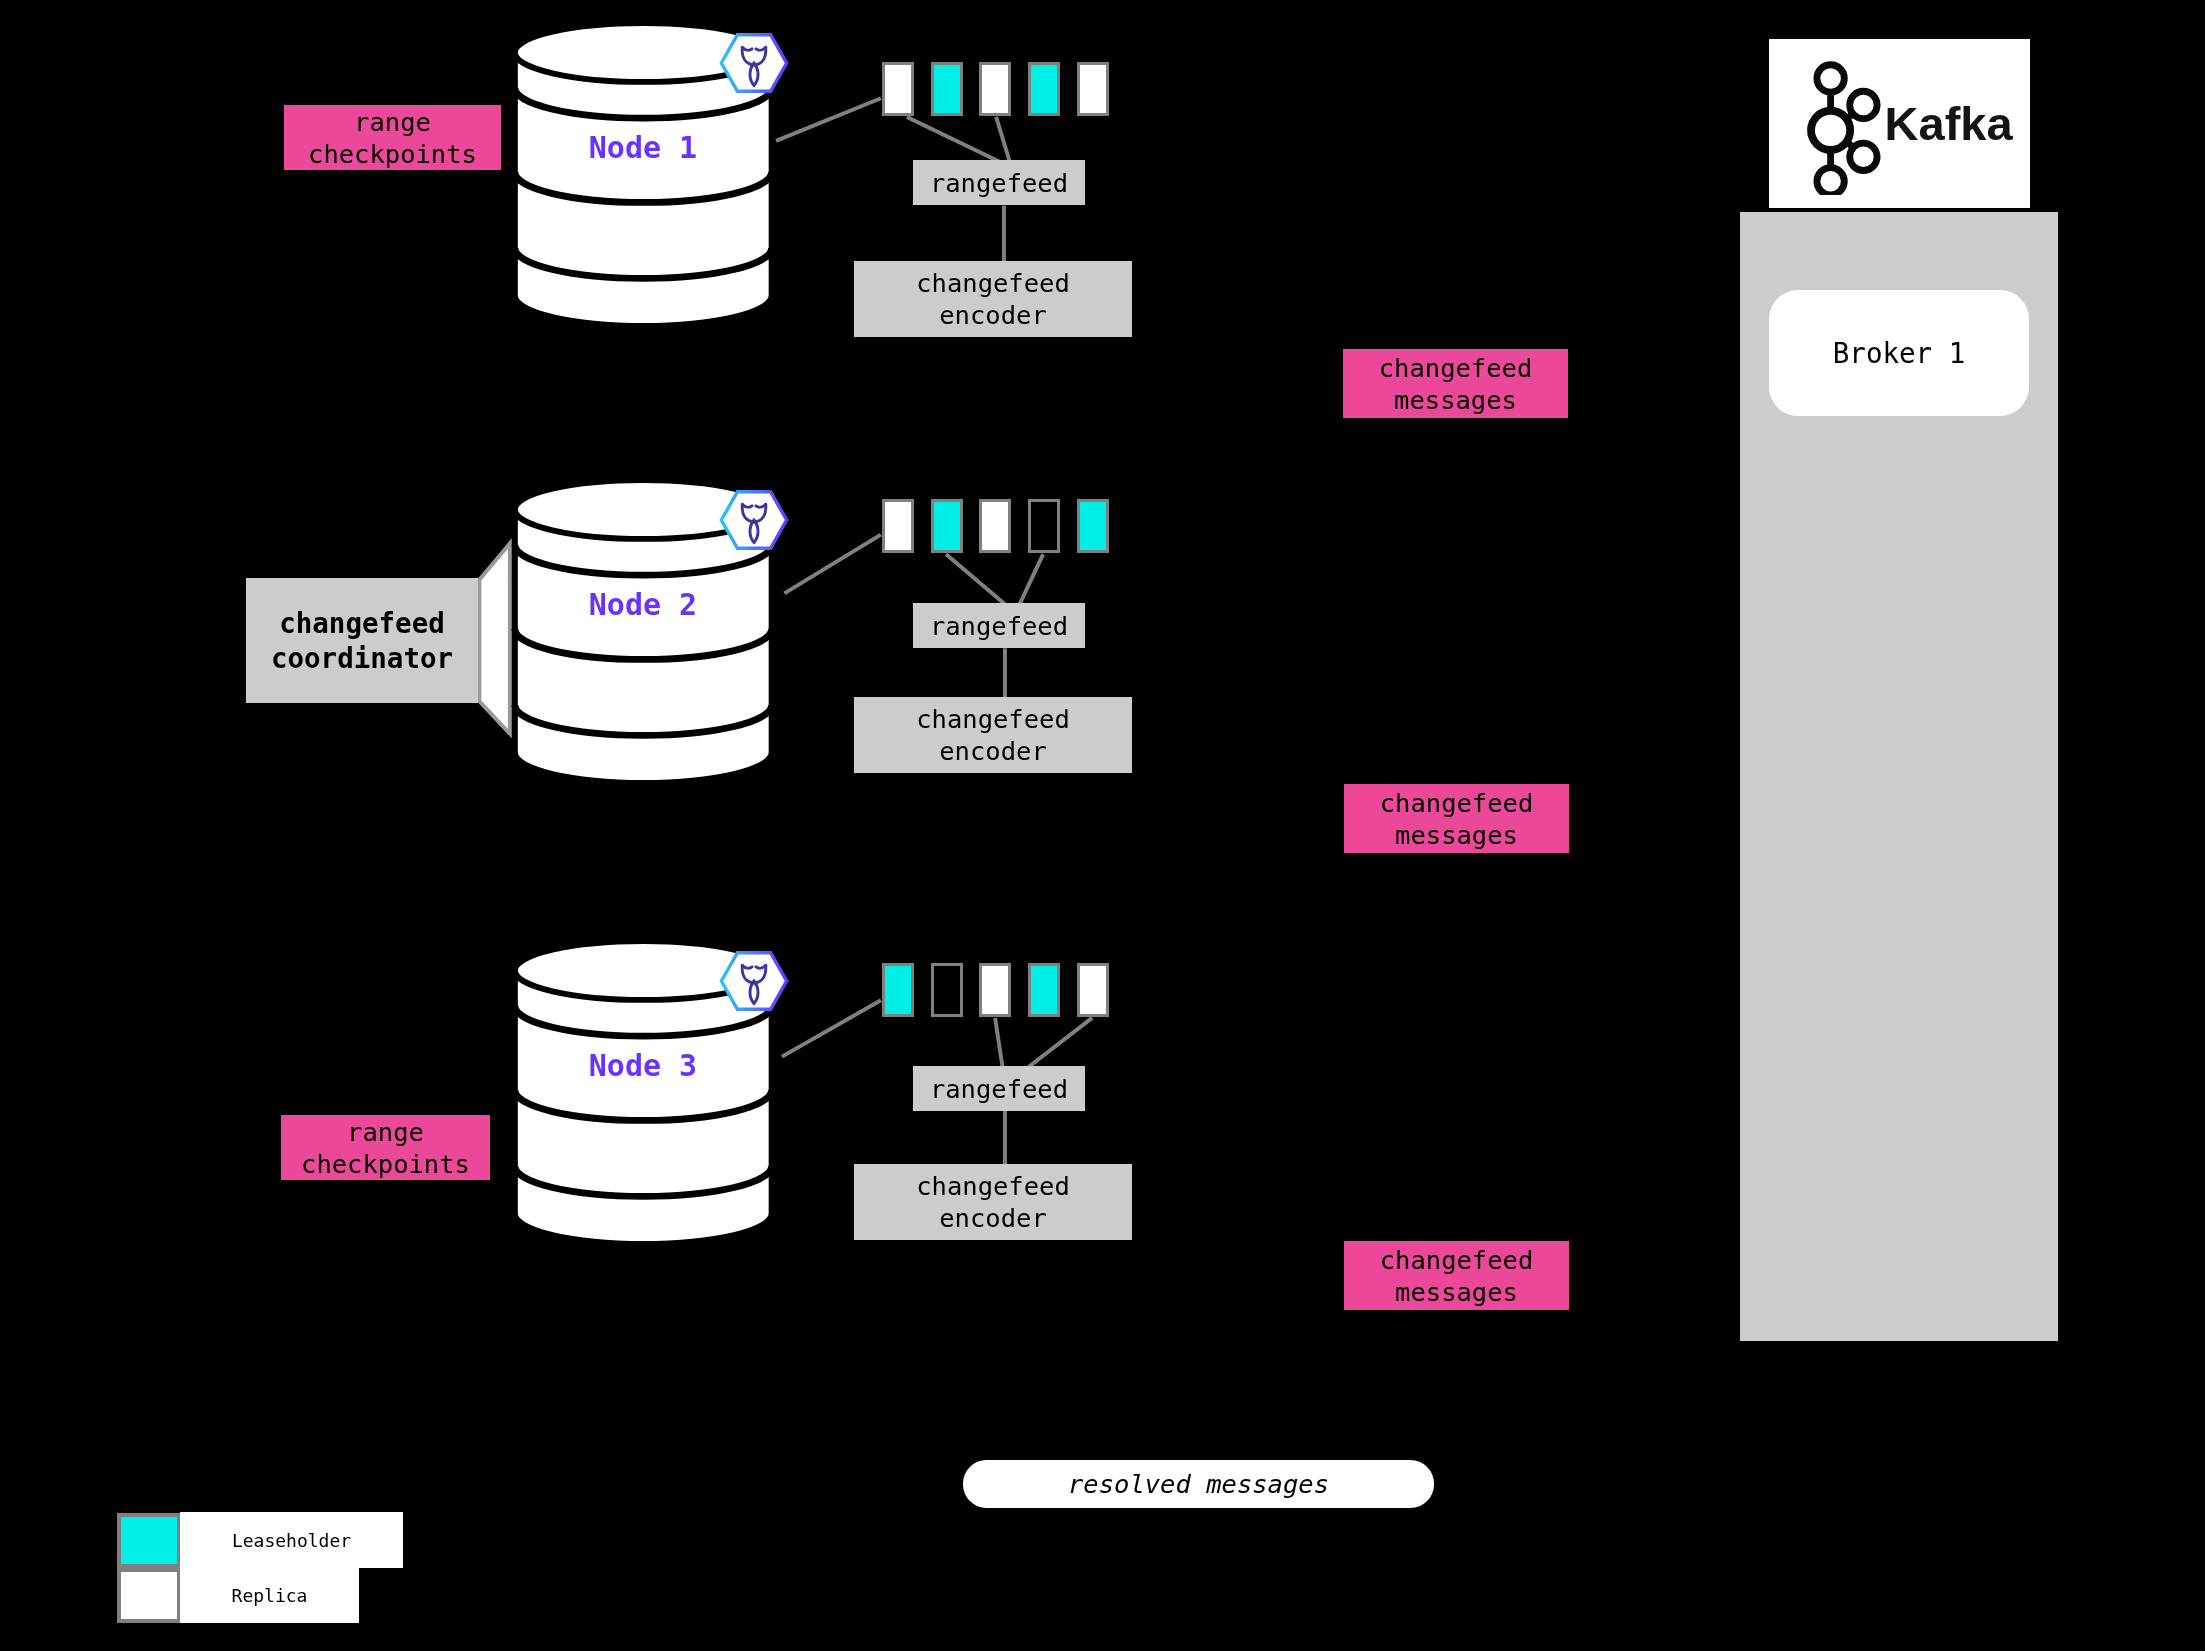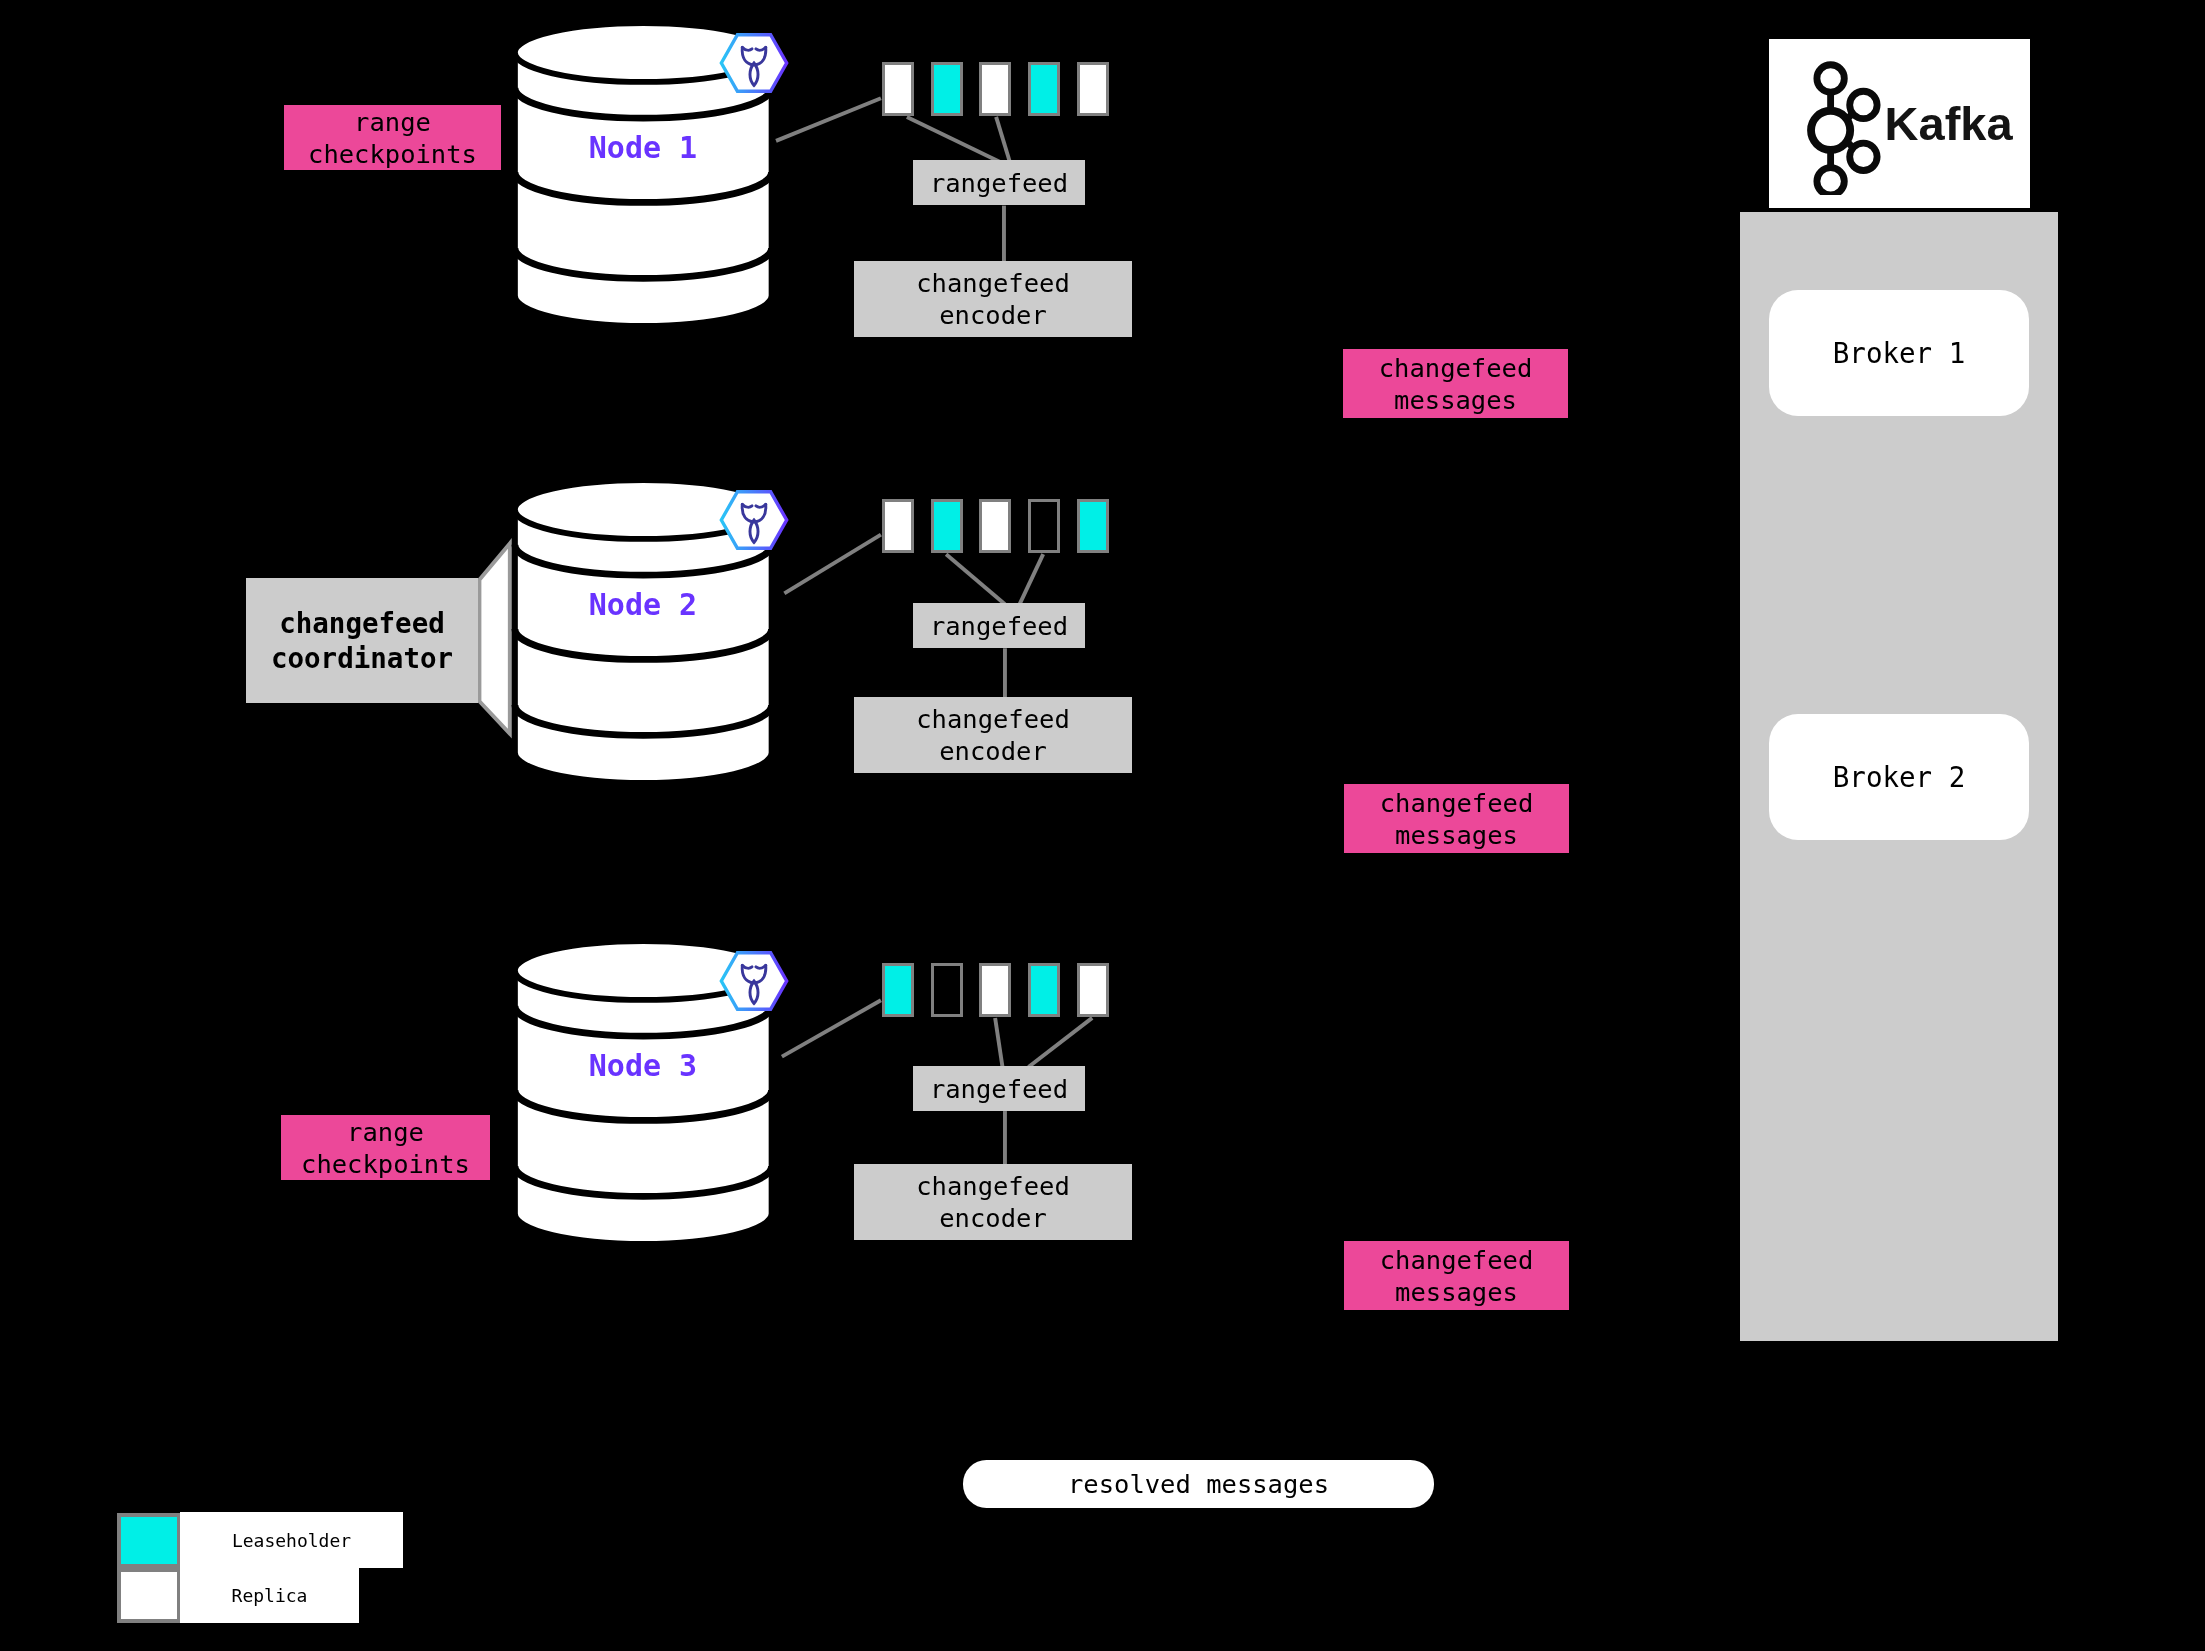--- a/index.html
+++ b/index.html
@@ -19,21 +19,21 @@
               align-items:center;justify-content:center;}
   .ranges{position:absolute;display:flex;gap:16.7px;}
   .range{width:32px;height:54px;border:3.9px solid var(--borderGray,#808080);box-sizing:border-box;}
   .r-leaseholder{background:var(--leaseholder,#00EFE7);}
   .r-replica{background:var(--replica,#fff);}
   .r-none{background:transparent;}
   .broker-container{background:var(--panelGray,#ccc);}
   .broker{background:#fff;border-radius:29px;display:flex;align-items:center;justify-content:center;
           font-size:27.5px;color:#000;}
   .pill{background:#fff;border-radius:23.5px;display:flex;align-items:center;justify-content:center;
-        font-size:25.5px;color:#000;}
+        font-size:25.5px;color:#000;font-style:italic;}
   .kafka-box{background:#fff;display:flex;align-items:center;}
   .kafka-title{font-family:"Liberation Sans",sans-serif;font-weight:bold;font-size:47px;color:#141414;}
   .legend-swatch{border:4.9px solid var(--borderGray,#808080);}
   .legend-label{background:#fff;color:#000;display:flex;align-items:center;justify-content:center;
                 font-size:18px;}
 </style>
 </head>
 <body>
 
 <div class="canvas">
@@ -202,23 +202,20 @@
         <line x1="118" y1="136" x2="131" y2="122" stroke-width="14"></line>
         <line x1="118" y1="180" x2="131" y2="194" stroke-width="14"></line>
       </g>
     </svg>
     <span class="kafka-title" style="margin-left:3px">Kafka</span>
   </div>
   <div class="abs broker-container" style="left:1740px;top:212px;width:318px;height:1129px"></div>
   <div class="abs broker" style="left:1769px;top:290px;width:260px;height:126px">
     <span>Broker 1</span>
   </div>
-  <div class="abs broker" style="left:1769px;top:714px;width:260px;height:126px">
-    <span>Broker 2</span>
-  </div>
 
   <div class="abs pill" style="left:963px;top:1460px;width:471px;height:48px">
     <span>resolved messages</span>
   </div>
 
   <div class="abs legend-swatch r-leaseholder" style="left:117px;top:1513px;width:64px;height:55px"></div>
   <div class="abs legend-swatch r-replica" style="left:117px;top:1568px;width:64px;height:55px"></div>
   <div class="abs legend-label" style="left:180px;top:1512px;width:223px;height:56px">
     <span>Leaseholder</span>
   </div>

